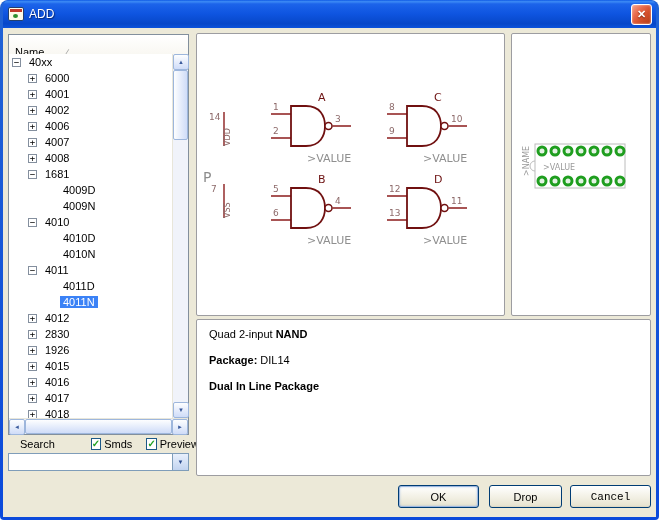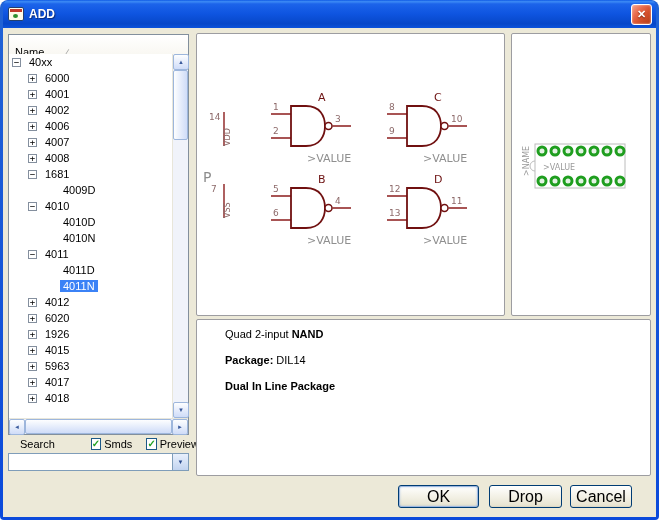--- a/index.html
+++ b/index.html
@@ -5,21 +5,21 @@
   * { box-sizing: border-box; margin: 0; padding: 0; }
   body { font-family: "Liberation Sans", sans-serif; background: #ffffff; }
 
   .window { position: relative; width: 659px; height: 520px;
             background: linear-gradient(#2163d5, #0b4adb);
             padding: 0 3px 3px; border-radius: 8px 8px 4px 4px; overflow: hidden; }
 
   .titlebar { height: 28px; display: flex; align-items: center; gap: 5px; padding: 0 4px 0 5px;
               background: linear-gradient(180deg,#0f5ae5 0%,#3d8bf5 6%,#1c64ea 14%,#0e54e0 50%,#0747c8 85%,#0c53dc 100%);
               border-radius: 6px 6px 0 0; }
-  .title-text { color: #fff; font-weight: bold; font-size: 12px; text-shadow: 1px 1px 1px #0a2a78; }
+  .title-text { color: #fff; font-weight: normal; font-size: 12px; text-shadow: 1px 1px 1px #0a2a78; }
   .app-icon { width: 16px; height: 14px; background: #fffbe8; border: 1px solid #23406e; border-radius: 2px; position: relative; flex: none; }
   .app-icon::before { content:""; position:absolute; left:1px; top:1px; right:1px; height:3px; background:#c23a2a; }
   .app-icon::after  { content:""; position:absolute; left:4px; bottom:2px; width:5px; height:4px; background:#2e8f2e; border-radius:50%; }
   .close-btn { margin-left: auto; width: 21px; height: 21px; border-radius: 3px; border: 1px solid #ffffff;
                background: linear-gradient(135deg,#f5a38c 0%,#e8694a 35%,#d4502c 60%,#b33c16 100%);
                color: #fff; font-size: 11px; font-weight: bold; display: flex; align-items: center; justify-content: center;
                text-shadow: 0 1px 1px #7a2008; box-shadow: inset 0 0 2px #ffd0c0; cursor: default; }
 
   .client { position: relative; height: 489px; background: #ece9d8; }
 
@@ -62,44 +62,44 @@
   .combo { position: absolute; left: 5px; top: 425px; width: 181px; height: 18px;
            background: #fff; border: 1px solid #7f9db9; display: flex; }
   .combo-value { flex: 1; font-size: 11px; padding: 2px 3px; }
   .combo-btn { width: 16px; background: linear-gradient(#e8f0fc,#c2d4f0); border-left: 1px solid #7f9db9;
                color: #2a4a8c; font-size: 6px; display: flex; align-items: center; justify-content: center; }
 
   
   .panel { position: absolute; background: #fff; border: 1px solid #9d9da1; border-radius: 2px; }
   .schem { left: 193px; top: 5px; width: 309px; height: 283px; }
   .pkg   { left: 508px; top: 5px; width: 140px; height: 283px; }
-  .desc  { left: 193px; top: 291px; width: 455px; height: 157px; padding: 8px 28px; font-size: 11px; }
+  .desc  { left: 193px; top: 291px; width: 455px; height: 157px; padding: 8px 12px; font-size: 11px; }
   .desc-line { margin-bottom: 14px; }
   .b { font-weight: bold; }
 
   svg text { font-family: "DejaVu Sans", sans-serif; }
   .pin-num     { font-size: 9px;  fill: #8d6a6a; }
   .pin-name    { font-size: 8px;  fill: #8d6a6a; }
   .part-letter { font-size: 11px; fill: #6d1212; }
   .part-letter.big { font-size: 14px; fill: #8c8c8c; }
   .value-label { font-size: 11px; fill: #8f8f8f; }
   .wire        { stroke: #8c1d1d; stroke-width: 1.4; fill: none; }
   .gate-body   { stroke: #701010; stroke-width: 1.8; fill: none; }
   .gate-bubble { stroke: #701010; stroke-width: 1.5; fill: #fff; }
   .pkg-line    { stroke: #bcbcbc; stroke-width: 1; fill: none; }
   .pkg-label   { font-size: 8px; fill: #9a9a9a; }
   .pad         { fill: #e4f2e4; stroke: #1f9e1f; stroke-width: 3; }
 
   
-  .btn { position: absolute; top: 457px; height: 23px; font-family: inherit; font-size: 16px; color: #000;
+  .btn { position: absolute; top: 457px; height: 23px; font-family: inherit; font-size: 11px; color: #000;
          border: 1px solid #003c74; border-radius: 3px;
          background: linear-gradient(180deg,#ffffff,#f3f1e6 50%,#e8e4d2 92%,#d9d4bf); cursor: default; }
   .btn-ok { left: 395px; width: 81px; box-shadow: 0 0 0 1px #9cb7e0 inset, 0 0 3px #7ba0d8 inset; }
   .btn-drop { left: 486px; width: 73px; }
-  .btn-cancel { left: 567px; width: 62px; }
+  .btn-cancel { left: 567px; width: 81px; font-family: Liberation Mono, monospace; }
 </style>
 </head>
 <body>
 
 <div class="window">
 
   <div class="titlebar">
     <span class="app-icon"></span>
     <span class="title-text">ADD</span>
     <span class="close-btn">✕</span>
@@ -151,20 +151,24 @@
           <div class="tree-row">
             <span class="ind" style="width: 19px;"></span>
             <span class="expander">−</span>
             <span class="tree-label">1681</span>
           </div>
           <div class="tree-row">
             <span class="ind" style="width: 51px;"></span>
             <span class="tree-label">4009D</span>
           </div>
           <div class="tree-row">
+            <span class="ind" style="width: 51px;"></span>
+            <span class="tree-label">4009N</span>
+          </div>
+          <div class="tree-row">
             <span class="ind" style="width: 19px;"></span>
             <span class="expander">−</span>
             <span class="tree-label">4010</span>
           </div>
           <div class="tree-row">
             <span class="ind" style="width: 51px;"></span>
             <span class="tree-label">4010D</span>
           </div>
           <div class="tree-row">
             <span class="ind" style="width: 51px;"></span>
@@ -184,36 +188,36 @@
             <span class="tree-label">4011N</span>
           </div>
           <div class="tree-row">
             <span class="ind" style="width: 19px;"></span>
             <span class="expander">+</span>
             <span class="tree-label">4012</span>
           </div>
           <div class="tree-row">
             <span class="ind" style="width: 19px;"></span>
             <span class="expander">+</span>
-            <span class="tree-label">6020</span>
+            <span class="tree-label">2830</span>
           </div>
           <div class="tree-row">
             <span class="ind" style="width: 19px;"></span>
             <span class="expander">+</span>
             <span class="tree-label">1926</span>
           </div>
           <div class="tree-row">
             <span class="ind" style="width: 19px;"></span>
             <span class="expander">+</span>
             <span class="tree-label">4015</span>
           </div>
           <div class="tree-row">
             <span class="ind" style="width: 19px;"></span>
             <span class="expander">+</span>
-            <span class="tree-label">5963</span>
+            <span class="tree-label">4016</span>
           </div>
           <div class="tree-row">
             <span class="ind" style="width: 19px;"></span>
             <span class="expander">+</span>
             <span class="tree-label">4017</span>
           </div>
           <div class="tree-row">
             <span class="ind" style="width: 19px;"></span>
             <span class="expander">+</span>
             <span class="tree-label">4018</span>

